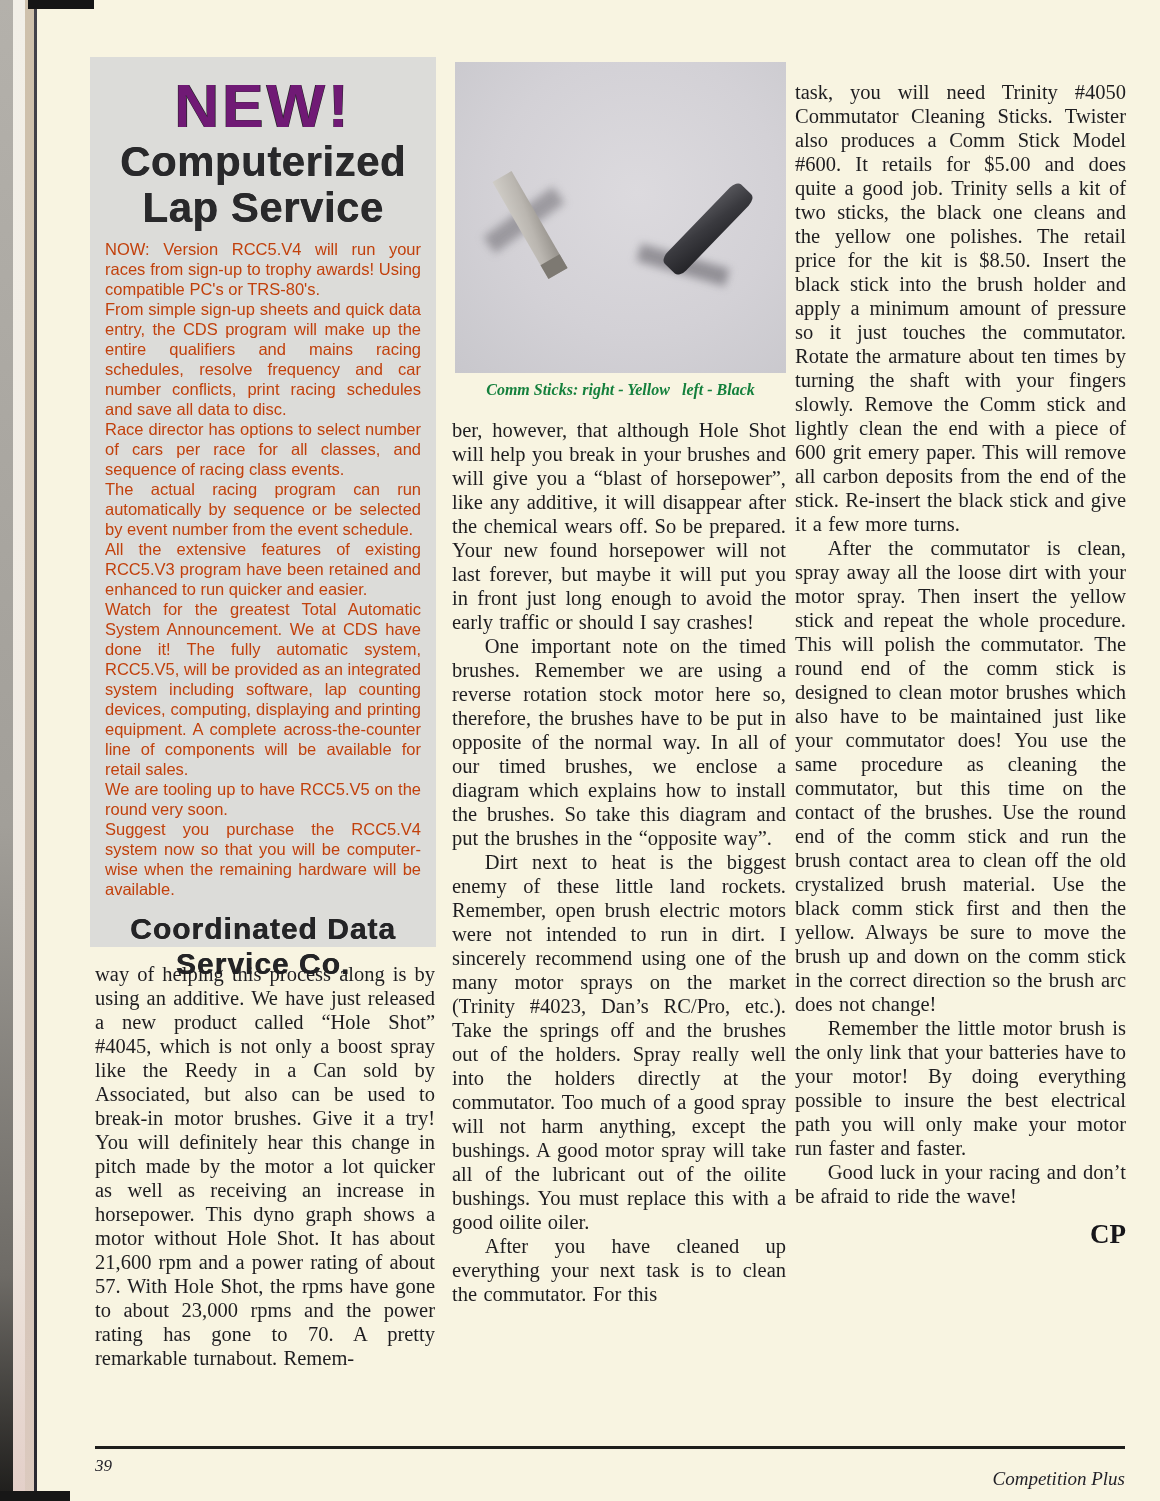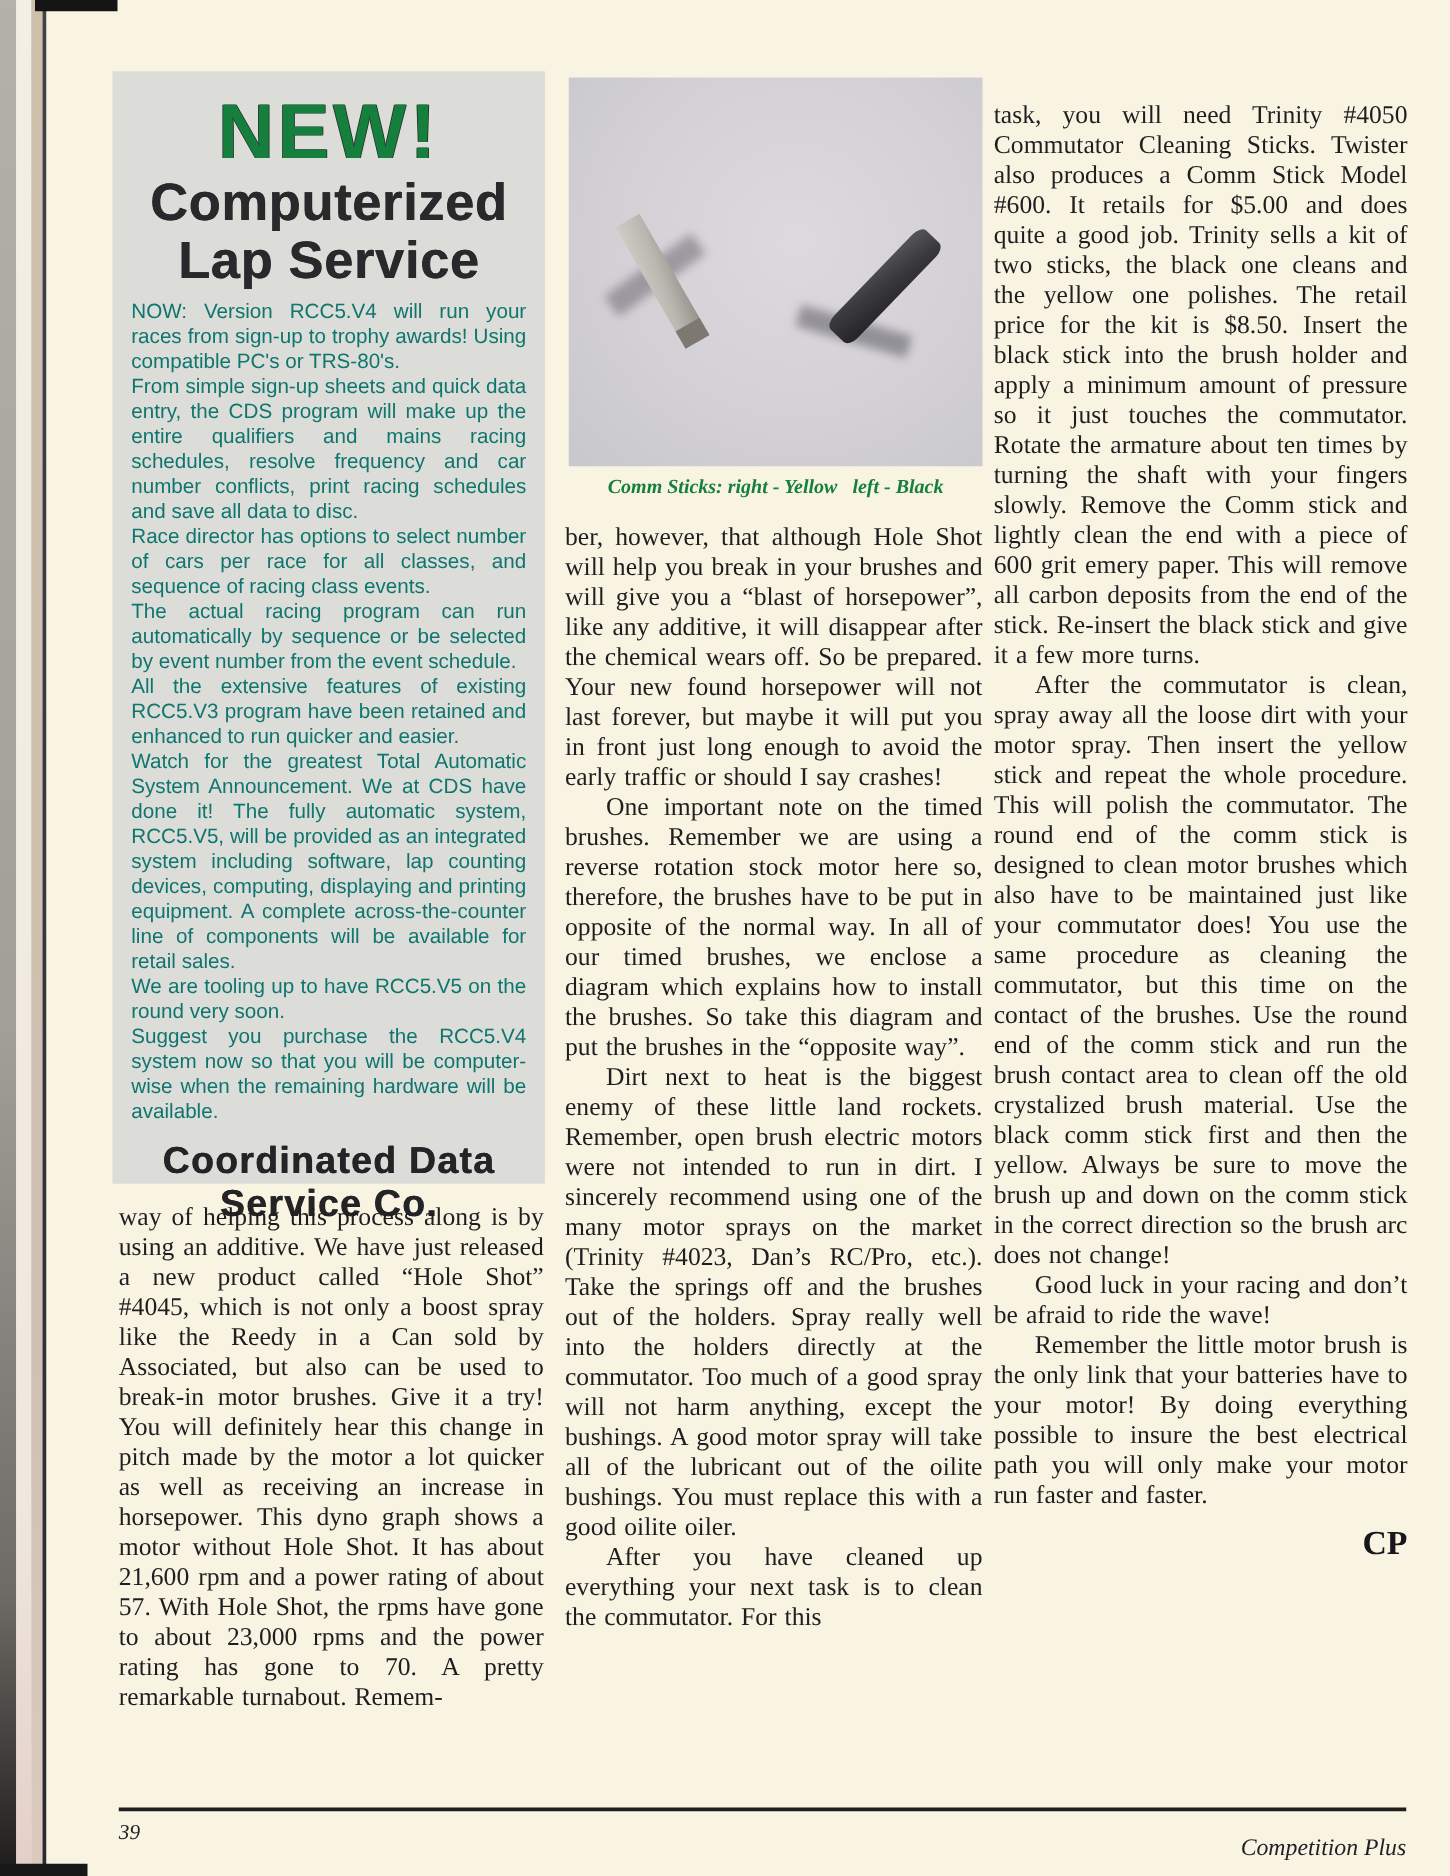--- a/index.html
+++ b/index.html
@@ -21,25 +21,25 @@
     background:linear-gradient(#43424a 0%, #2a2931 100%); }
   .corner-mark-top { position:absolute; left:28px; top:0; width:66px; height:9px; background:#151515; }
   .corner-mark-bottom { position:absolute; left:0; top:1491px; width:70px; height:10px; background:#171717; }
 
   
   .ad-box {
     position:absolute; left:90px; top:57px; width:346px; height:890px;
     background:#dcdcd9; color:#2c2c2e; font-family:"Liberation Sans", sans-serif;
     box-sizing:border-box; padding:16px 15px 0 15px; text-align:center;
   }
-  .ad-headline { font-size:62px; font-weight:bold; letter-spacing:3px; line-height:66px; color:#15803d;
+  .ad-headline { font-size:62px; font-weight:bold; letter-spacing:3px; line-height:66px; color:#701a75;
     text-shadow:0.6px 0 0 #252527, -0.6px 0 0 #252527; }
   .ad-sub { font-size:42px; font-weight:bold; line-height:46px; color:#29292b;
     text-shadow:0.4px 0 0 #29292b; letter-spacing:0.5px; }
-  .ad-body { margin-top:8px; text-align:left; font-size:16.5px; line-height:20px; color:#0f766e; }
+  .ad-body { margin-top:8px; text-align:left; font-size:16.5px; line-height:20px; color:#c2410c; }
   .ad-body p { margin:0; text-align:justify; }
   .ad-company { margin-top:12px; }
   .ad-company-line { font-size:30px; font-weight:bold; line-height:35px; color:#242426;
     text-shadow:0.5px 0 0 #242426; letter-spacing:1px; }
   .ad-phone { font-size:34px; font-weight:bold; line-height:40px; color:#242426;
     text-shadow:0.6px 0 0 #242426; letter-spacing:1px; margin-top:3px; }
 
   
   .photo {
     position:absolute; left:455px; top:62px; width:331px; height:311px;
@@ -124,22 +124,22 @@
   <div class="article-col col2">
     <p class="first">ber, however, that although Hole Shot will help you break in your brushes and will give you a “blast of horsepower”, like any additive, it will disappear after the chemical wears off. So be prepared. Your new found horsepower will not last forever, but maybe it will put you in front just long enough to avoid the early traffic or should I say crashes!</p>
     <p>One important note on the timed brushes. Remember we are using a reverse rotation stock motor here so, therefore, the brushes have to be put in opposite of the normal way. In all of our timed brushes, we enclose a diagram which explains how to install the brushes. So take this diagram and put the brushes in the “opposite way”.</p>
     <p>Dirt next to heat is the biggest enemy of these little land rockets. Remember, open brush electric motors were not intended to run in dirt. I sincerely recommend using one of the many motor sprays on the market (Trinity #4023, Dan’s RC/Pro, etc.). Take the springs off and the brushes out of the holders. Spray really well into the holders directly at the commutator. Too much of a good spray will not harm anything, except the bushings. A good motor spray will take all of the lubricant out of the oilite bushings. You must replace this with a good oilite oiler.</p>
     <p>After you have cleaned up everything your next task is to clean the commutator. For this</p>
   </div>
 
   <div class="article-col col3">
     <p class="first">task, you will need Trinity #4050 Commutator Cleaning Sticks. Twister also produces a Comm Stick Model #600. It retails for $5.00 and does quite a good job. Trinity sells a kit of two sticks, the black one cleans and the yellow one polishes. The retail price for the kit is $8.50. Insert the black stick into the brush holder and apply a minimum amount of pressure so it just touches the commutator. Rotate the armature about ten times by turning the shaft with your fingers slowly. Remove the Comm stick and lightly clean the end with a piece of 600 grit emery paper. This will remove all carbon deposits from the end of the stick. Re-insert the black stick and give it a few more turns.</p>
     <p>After the commutator is clean, spray away all the loose dirt with your motor spray. Then insert the yellow stick and repeat the whole procedure. This will polish the commutator. The round end of the comm stick is designed to clean motor brushes which also have to be maintained just like your commutator does! You use the same procedure as cleaning the commutator, but this time on the contact of the brushes. Use the round end of the comm stick and run the brush contact area to clean off the old crystalized brush material. Use the black comm stick first and then the yellow. Always be sure to move the brush up and down on the comm stick in the correct direction so the brush arc does not change!</p>
+    <p>Remember the little motor brush is the only link that your batteries have to your motor! By doing everything possible to insure the best electrical path you will only make your motor run faster and faster.</p>
     <p>Good luck in your racing and don’t be afraid to ride the wave!</p>
-    <p>Remember the little motor brush is the only link that your batteries have to your motor! By doing everything possible to insure the best electrical path you will only make your motor run faster and faster.</p>
     <div class="end-mark">CP</div>
   </div>
 
   <div class="footer-rule"></div>
   <div class="page-number">39</div>
   <div class="magazine-title">Competition Plus</div>
 
 </div>
 
 </body></html>

